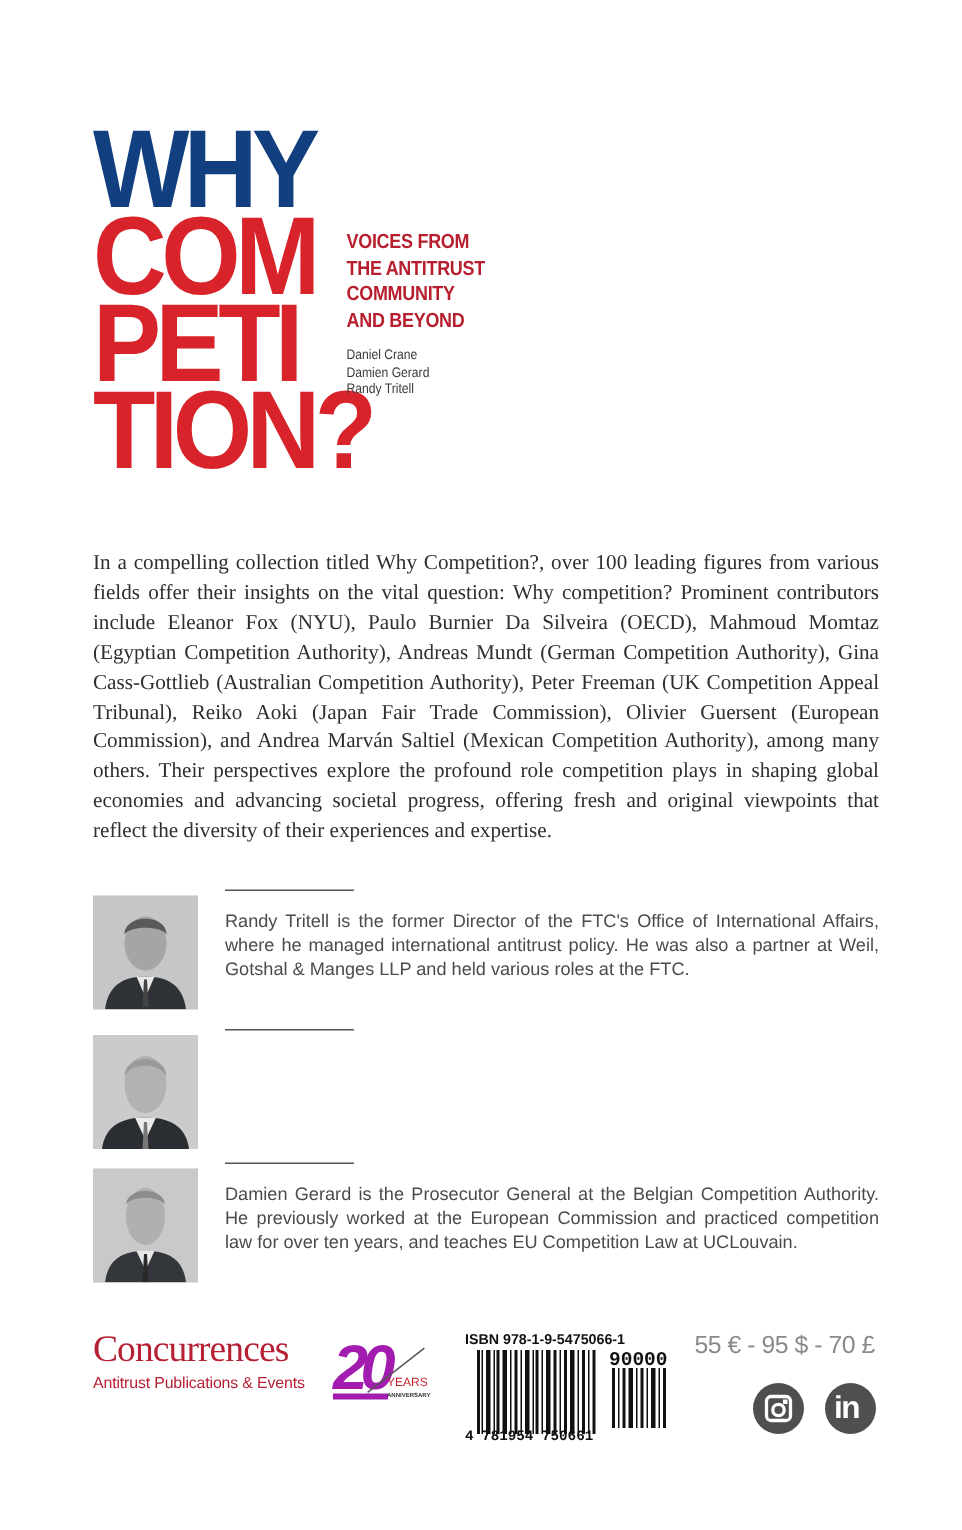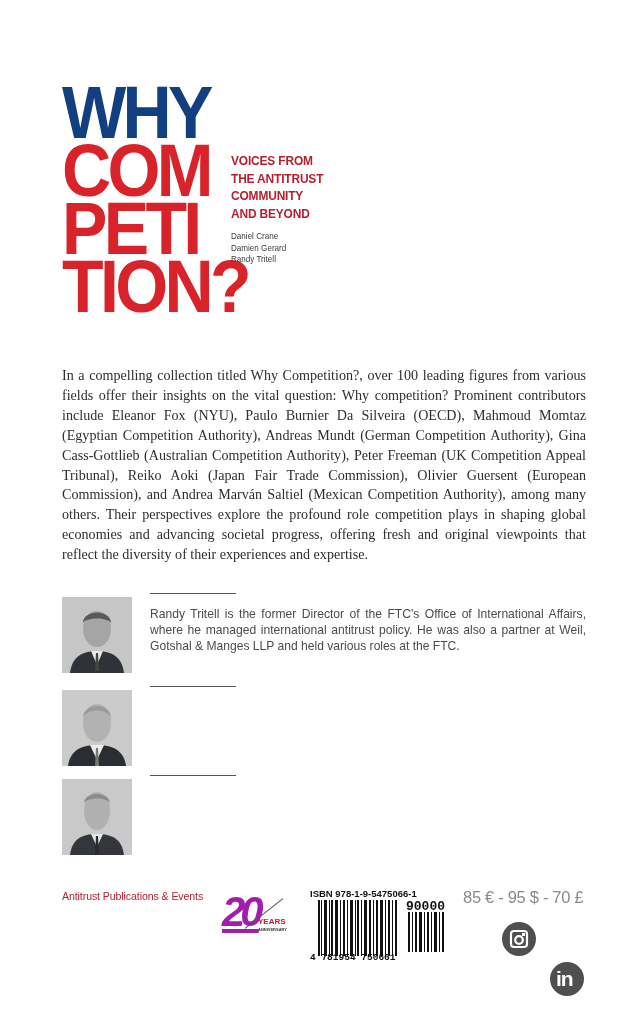--- a/index.html
+++ b/index.html
@@ -46,35 +46,35 @@
     font-family: "Liberation Serif", serif; color: #b52034; font-size: 25px; line-height: 26px;
     letter-spacing: -0.6px; display: block;
   }
   .logo-tag { font-size: 10.6px; color: #b52034; display: block; margin-top: 3px; letter-spacing: -0.1px; }
   .anniv { position: absolute; left: 222px; top: 891px; width: 74px; height: 48px; }
   .anniv .num {
     position: absolute; left: 0; top: -2px; color: #a21caf; font-weight: 700; font-size: 42px;
     font-style: italic; letter-spacing: -5px; line-height: 46px; text-decoration: underline;
   }
   .anniv .slash { position: absolute; left: 18px; top: 22px; width: 48px; border-top: 1px solid #555; transform: rotate(-38deg); }
-  .anniv .years { position: absolute; left: 36px; top: 27px; font-weight: 700; font-size: 8px; color: #c41e2a; line-height: 8px; text-align: right; }
+  .anniv .years { position: absolute; left: 36px; top: 27px; font-weight: 400; font-size: 8px; color: #c41e2a; line-height: 8px; text-align: right; }
   .anniv .annv { position: absolute; left: 36px; top: 36px; font-weight: 700; font-size: 4px; color: #333; }
   .barcode { position: absolute; left: 310px; top: 888px; width: 132px; height: 76px; }
   .isbn-line { position: absolute; left: 0; top: 0; font-family: Liberation Sans, sans-serif; font-weight: 700; font-size: 9.5px; color: #111; white-space: nowrap; }
   .price-code { position: absolute; left: 96px; top: 11px; font-family: "Liberation Mono", monospace; font-weight: 700; font-size: 13px; color: #111; }
   .bars-main { position: absolute; left: 8px; top: 12px; width: 80px; height: 56px; }
   .bars-sup { position: absolute; left: 98px; top: 24px; width: 38px; height: 40px; }
   .bars-main span, .bars-sup span { position: absolute; top: 0; bottom: 0; background: #111; }
   .ean-digits { position: absolute; left: 0; top: 64px; font-family: "Liberation Mono", monospace; font-weight: 700; font-size: 9.5px; color: #111; white-space: nowrap; }
   .price {
     position: absolute; left: 463px; top: 888px; font-size: 16.5px; color: #8a8a8a; letter-spacing: -0.3px;
   }
   .social { position: absolute; top: 922px; width: 34px; height: 34px; border-radius: 50%; background: #4f4f4f; }
   .social.ig { left: 502px; }
-  .social.li { left: 550px; margin-top: 40px; }
+  .social.li { left: 550px; }
   .social .in-txt { position: absolute; left: 6px; top: 5px; font-weight: 700; font-size: 21px; color: #fff; letter-spacing: -1px; line-height: 24px; }
 </style>
 </head>
 <body>
 
 <div class="title-block">
   <span class="t-line t-why">WHY</span>
   <span class="t-line t-red">COM</span>
   <span class="t-line t-red">PETI</span>
   <span class="t-line t-red">TION?</span>
@@ -129,23 +129,25 @@
     <svg width="70" height="76" viewBox="0 0 70 76">
       <rect width="70" height="76" fill="#c9c9c9"></rect>
       <path d="M8 76 C10 60 20 55 35 55 C50 55 60 60 62 76 Z" fill="#33373c"></path>
       <path d="M29 55 L35 68 L41 55 Z" fill="#e6e6e6"></path>
       <path d="M34 57 L36 57 L37 76 L33 76 Z" fill="#2a2a2a"></path>
       <ellipse cx="35" cy="32" rx="13" ry="19" fill="#b0b0b0"></ellipse>
       <path d="M22 24 C23 12 47 12 48 24 C44 18 26 18 22 24 Z" fill="#8c8c8c"></path>
     </svg>
   </div>
   <div class="rule"></div>
+  <div class="text">Damien Gerard is the Prosecutor General at the Belgian Competition Authority. He previously worked at the European Commission and practiced competition law for over ten years, and teaches EU Competition Law at UCLouvain.</div>
 </div>
 
 <div class="footer-logo">
+  <span class="logo-name">Concurrences</span>
   <span class="logo-tag">Antitrust Publications &amp; Events</span>
 </div>
 
 <div class="anniv">
   <span class="num">20</span>
   <div class="slash"></div>
   <span class="years">YEARS</span>
   <span class="annv">ANNIVERSARY</span>
 </div>
 
@@ -184,21 +186,21 @@
       <span style="left:16px;width:1px"></span>
       <span style="left:19px;width:2px"></span>
     <span style="left:23px;width:1px"></span>
       <span style="left:26px;width:3px"></span>
       <span style="left:31px;width:1px"></span>
     <span style="left:34px;width:2px"></span>
   </div>
   <span class="ean-digits">4 781954 750661</span>
 </div>
 
-<div class="price">85 € - 95 $ - 70 £</div>
+<div class="price">55 € - 95 $ - 70 £</div>
 
 <div class="social ig">
   <svg width="34" height="34" viewBox="0 0 34 34">
     <rect x="9" y="9" width="16" height="16" rx="3" fill="none" stroke="#fff" stroke-width="2.2"></rect>
     <circle cx="17" cy="18" r="3.8" fill="none" stroke="#fff" stroke-width="2.2"></circle>
     <rect x="20" y="11" width="3" height="3" fill="#fff"></rect>
   </svg>
 </div>
 <div class="social li">
   <span class="in-txt">in</span>

